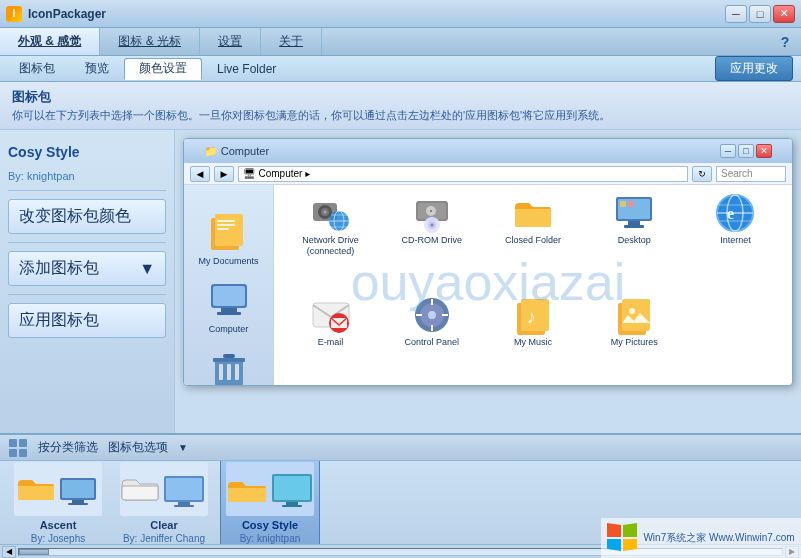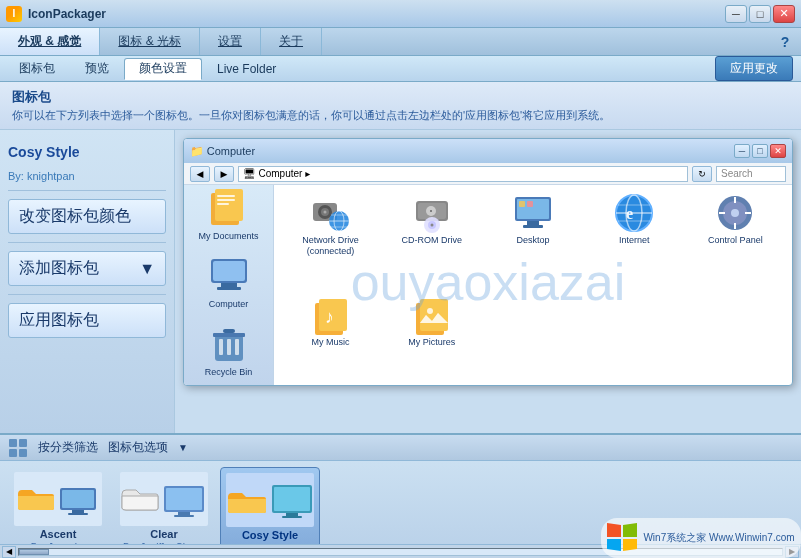--- a/index.html
+++ b/index.html
@@ -155,21 +155,21 @@
       right: 8px;
       background: white;
       border: 1px solid #7aaac8;
       border-radius: 4px;
       box-shadow: 2px 2px 8px rgba(0,0,0,0.3);
       overflow: hidden;
     }
     .explorer-title {
       height: 24px;
       background: linear-gradient(to bottom, #cce0f8, #a8c8e8);
-      display: flex; align-items: center; padding: 0 6px;
+      display: flex; align-items: center; padding: 0 20px;
       font-size: 11px; color: #1a3a5c;
     }
     .explorer-title .ex-btns { display: flex; gap: 2px; margin-left: auto; }
     .ex-btn { width: 16px; height: 14px; border-radius: 2px; border: 1px solid #7aaac8;
       background: linear-gradient(to bottom, #e0f0ff, #c0d8f0); cursor: pointer;
       display: flex; align-items: center; justify-content: center; font-size: 9px; }
     .ex-btn.red { background: linear-gradient(to bottom, #f88, #d44); border-color: #a44; color: white; }
 
     .explorer-toolbar {
       height: 22px;
@@ -189,21 +189,21 @@
       display: flex; align-items: center; color: #888; }
 
     .explorer-content {
       display: flex;
       height: 200px;
     }
     .ex-left-panel {
       width: 90px;
       background: linear-gradient(to bottom, #d8eaf8, #c0d4ec);
       border-right: 1px solid #c0d4e8;
-      padding: 0 4px;
+      padding: 25px 4px;
       display: flex; flex-direction: column; align-items: center; gap: 12px;
     }
     .ex-icon-item {
       display: flex; flex-direction: column; align-items: center; gap: 2px;
     }
     .ex-icon-item span { font-size: 9px; color: #1a3a6a; text-align: center; }
 
     .ex-icons-grid {
       flex: 1;
       padding: 8px;
@@ -229,24 +229,24 @@
       height: 26px;
       background: linear-gradient(to bottom, #c8dcf0, #b0c8e0);
       border-bottom: 1px solid #90b8d8;
       display: flex; align-items: center; padding: 0 8px; gap: 10px;
     }
     .bottom-label { font-size: 12px; color: #1a3a6a; cursor: pointer; }
     .bottom-arrow { font-size: 10px; color: #1a3a6a; }
     #pack-strip {
       flex: 1;
       display: flex;
-      padding: 6px 8px;
+      padding: 13px 8px;
       gap: 6px;
       overflow-x: hidden;
-      align-items: flex-start;
+      align-items: center;
     }
     .pack-item {
       width: 100px;
       min-width: 100px;
       display: flex; flex-direction: column; align-items: center;
       gap: 2px; padding: 4px;
       border-radius: 4px;
       cursor: pointer;
     }
     .pack-item.selected {
@@ -289,21 +289,21 @@
       z-index: 10;
     }
 
     
     #winlogo-area {
       position: absolute;
       bottom: 0; right: 0;
       width: 200px; height: 40px;
       background: rgba(255,255,255,0.6);
       display: flex; align-items: center; justify-content: center;
-      font-size: 11px; color: #3a6aaa; border-radius: 16px;
+      font-size: 11px; color: #3a6aaa;
     }
   </style>
 </head>
 <body>
 
 <div id="titlebar">
   <div class="title-icon">I</div>
   <span class="title-text">IconPackager</span>
   <div class="win-btn">─</div>
   <div class="win-btn">□</div>
@@ -441,20 +441,27 @@
                 <rect x="14" y="13" width="10" height="10" rx="5" fill="#ccc"></rect>
                 <rect x="18" y="17" width="2" height="2" rx="1" fill="#666"></rect>
 
                 <circle cx="20" cy="32" r="8" fill="#e0e0ff" opacity="0.9"></circle>
                 <circle cx="20" cy="32" r="4" fill="#c8c8ff"></circle>
                 <circle cx="20" cy="32" r="1.5" fill="#888"></circle>
               </svg>
               <span>CD-ROM Drive</span>
             </div>
 
+            <div class="grid-icon">
+              <svg width="40" height="40" viewBox="0 0 40 40">
+                <path d="M2 14 Q2 10 6 10 L16 10 L20 14 L36 14 Q38 14 38 16 L38 32 Q38 34 36 34 L6 34 Q2 34 2 32 Z" fill="#f5a623"></path>
+                <path d="M2 16 L38 16 L38 32 Q38 34 36 34 L6 34 Q2 34 2 32 Z" fill="#f9c74f"></path>
+              </svg>
+              <span>Closed Folder</span>
+            </div>
 
             <div class="grid-icon">
               <svg width="40" height="40" viewBox="0 0 40 40">
                 <rect x="2" y="4" width="36" height="24" rx="2" fill="#4a7ab8"></rect>
                 <rect x="4" y="6" width="32" height="20" rx="1" fill="#7ab8e8"></rect>
                 <rect x="14" y="28" width="12" height="4" fill="#3a6aa0"></rect>
                 <rect x="10" y="32" width="20" height="3" rx="1" fill="#3a6aa0"></rect>
 
                 <rect x="6" y="8" width="6" height="6" rx="1" fill="#f9c74f" opacity="0.8"></rect>
                 <rect x="14" y="8" width="6" height="6" rx="1" fill="#f88" opacity="0.8"></rect>
@@ -469,20 +476,31 @@
                 <ellipse cx="20" cy="20" rx="8" ry="18" fill="none" stroke="white" stroke-width="1.5" opacity="0.6"></ellipse>
                 <line x1="2" y1="20" x2="38" y2="20" stroke="white" stroke-width="1.5" opacity="0.6"></line>
                 <line x1="4" y1="12" x2="36" y2="12" stroke="white" stroke-width="1" opacity="0.4"></line>
                 <line x1="4" y1="28" x2="36" y2="28" stroke="white" stroke-width="1" opacity="0.4"></line>
 
                 <text x="12" y="26" font-size="16" fill="white" font-weight="bold" font-family="serif" opacity="0.9">e</text>
               </svg>
               <span>Internet</span>
             </div>
 
+            <div class="grid-icon">
+              <svg width="40" height="40" viewBox="0 0 40 40">
+                <rect x="2" y="8" width="36" height="24" rx="3" fill="#f0f0f0" stroke="#ccc"></rect>
+                <polyline points="2,10 20,22 38,10" fill="none" stroke="#c0c0c0" stroke-width="2"></polyline>
+
+                <circle cx="28" cy="28" r="10" fill="#e03030"></circle>
+                <rect x="20" y="23" width="16" height="10" rx="1" fill="white" opacity="0.9"></rect>
+                <polyline points="20,23 28,30 36,23" fill="none" stroke="#e03030" stroke-width="1.5"></polyline>
+              </svg>
+              <span>E-mail</span>
+            </div>
 
             <div class="grid-icon">
               <svg width="40" height="40" viewBox="0 0 40 40">
                 <circle cx="20" cy="20" r="17" fill="#6080b0"></circle>
                 <circle cx="20" cy="20" r="12" fill="#8090c0"></circle>
                 <circle cx="20" cy="20" r="4" fill="#c0d0f0"></circle>
                 <line x1="20" y1="4" x2="20" y2="10" stroke="white" stroke-width="2"></line>
                 <line x1="20" y1="30" x2="20" y2="36" stroke="white" stroke-width="2"></line>
                 <line x1="4" y1="20" x2="10" y2="20" stroke="white" stroke-width="2"></line>
                 <line x1="30" y1="20" x2="36" y2="20" stroke="white" stroke-width="2"></line>

